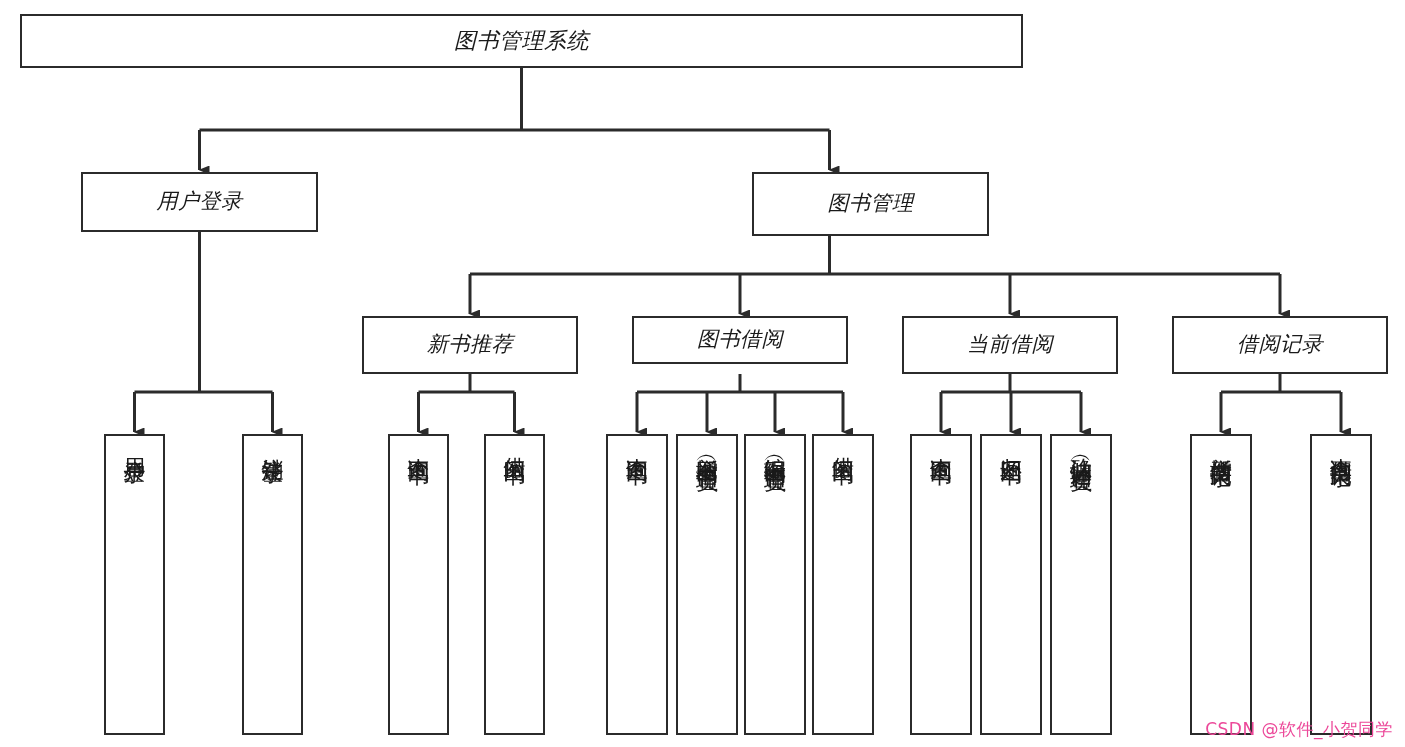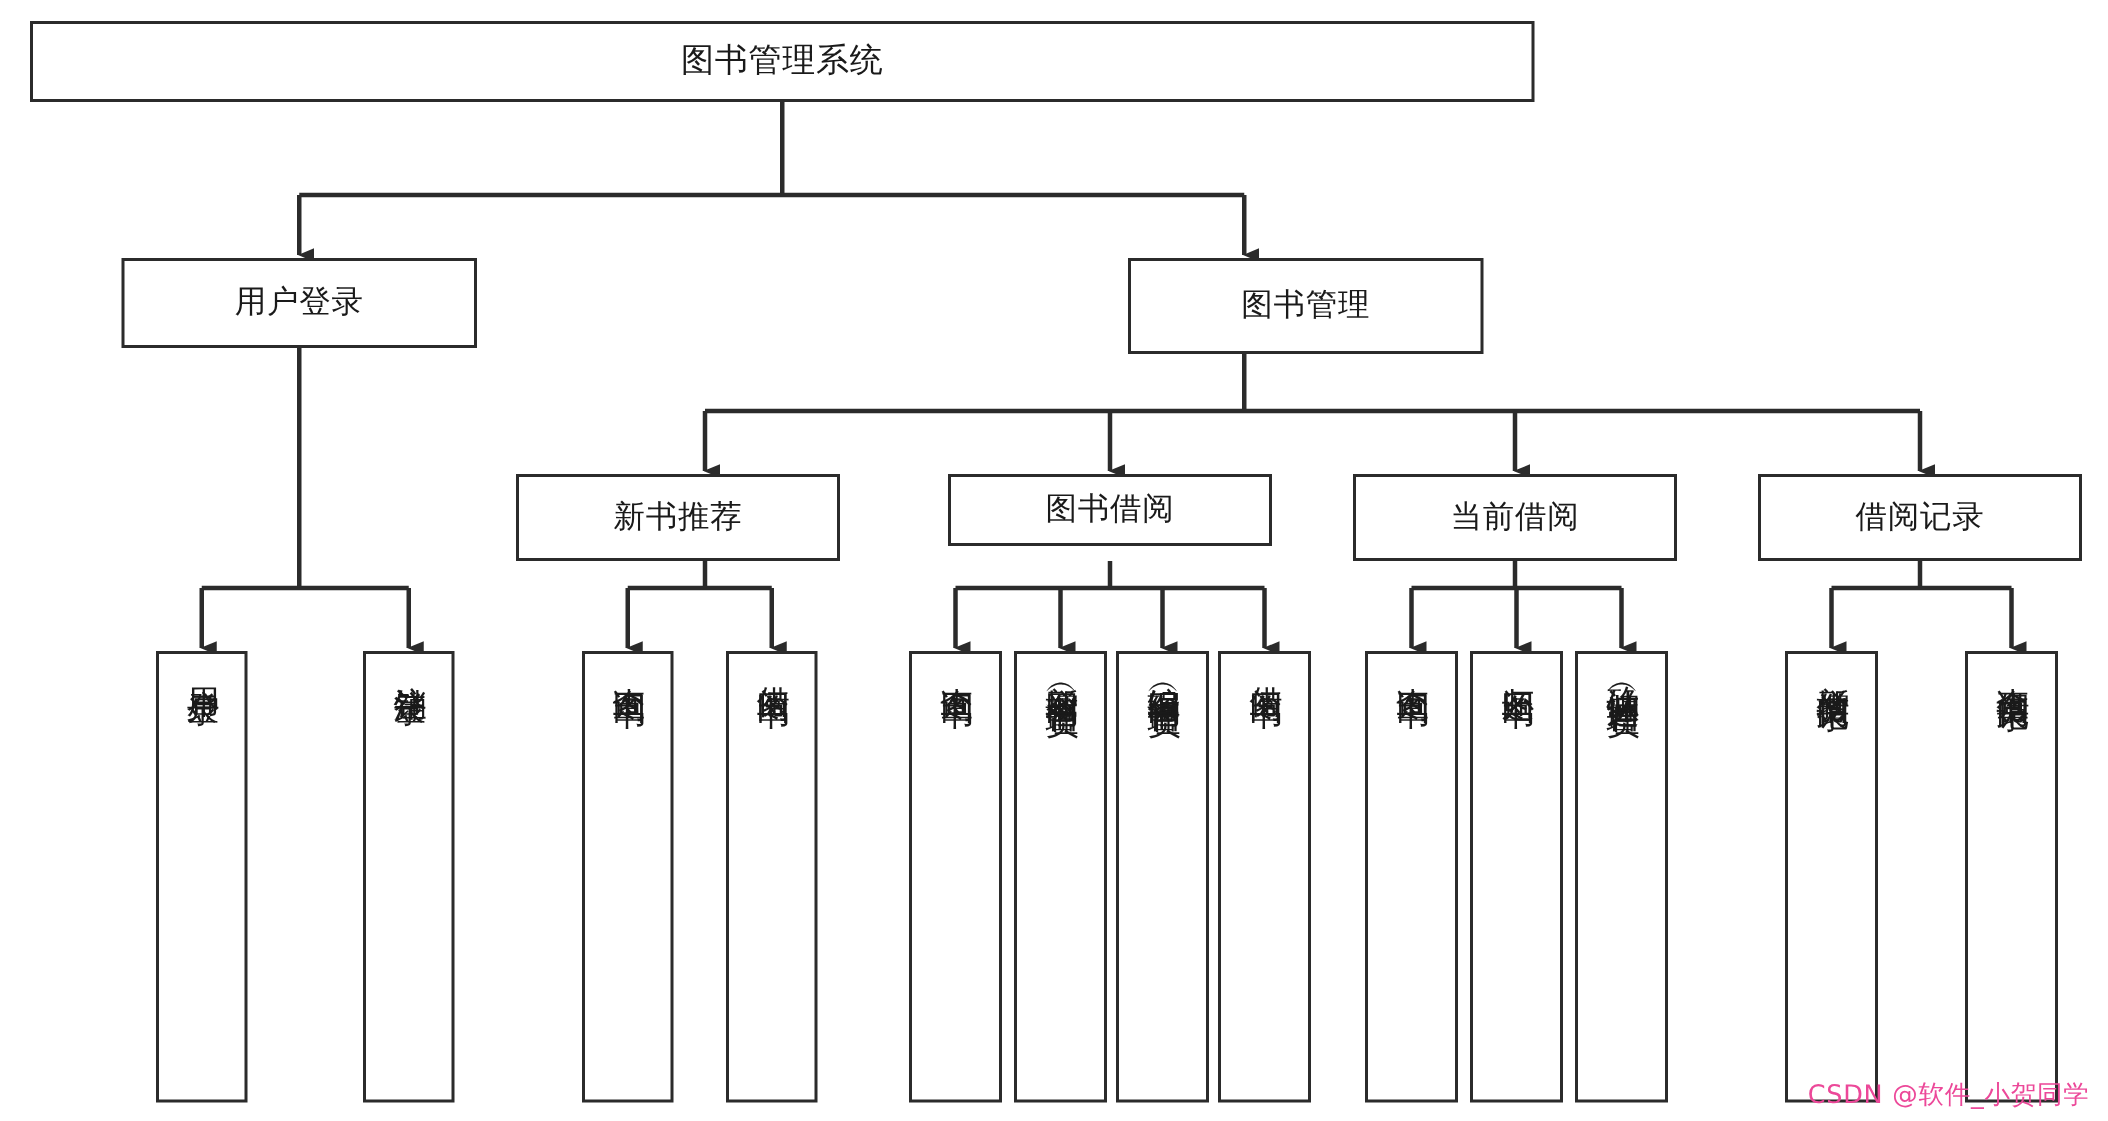--- a/index.html
+++ b/index.html
@@ -40,20 +40,21 @@
   }
   .node-label {
     display: block;
     text-align: center;
     line-height: 1.12;
     letter-spacing: 0.5px;
   }
   .node.horizontal .node-label {
     writing-mode: horizontal-tb;
     font-size: 21px;
+    font-style: italic;
   }
   .node.vertical {
     align-items: flex-start;
     padding-top: 4px;
   }
   .node.vertical .node-label {
     writing-mode: vertical-rl;
     text-orientation: upright;
     font-size: 22px;
     letter-spacing: 2px;
@@ -126,21 +127,21 @@
     <span class="node-label">图书管理系统</span>
   </div>
 
   <div class="node horizontal" style="left: 81px; top: 172px; width: 237px; height: 60px;">
     <span class="node-label">用户登录</span>
   </div>
   <div class="node horizontal" style="left: 752px; top: 172px; width: 237px; height: 64px;">
     <span class="node-label">图书管理</span>
   </div>
 
-  <div class="node horizontal" style="left: 344px; top: 316px; width: 216px; height: 58px;">
+  <div class="node horizontal" style="left: 362px; top: 316px; width: 216px; height: 58px;">
     <span class="node-label">新书推荐</span>
   </div>
   <div class="node horizontal" style="left: 632px; top: 316px; width: 216px; height: 48px;">
     <span class="node-label">图书借阅</span>
   </div>
   <div class="node horizontal" style="left: 902px; top: 316px; width: 216px; height: 58px;">
     <span class="node-label">当前借阅</span>
   </div>
   <div class="node horizontal" style="left: 1172px; top: 316px; width: 216px; height: 58px;">
     <span class="node-label">借阅记录</span>

